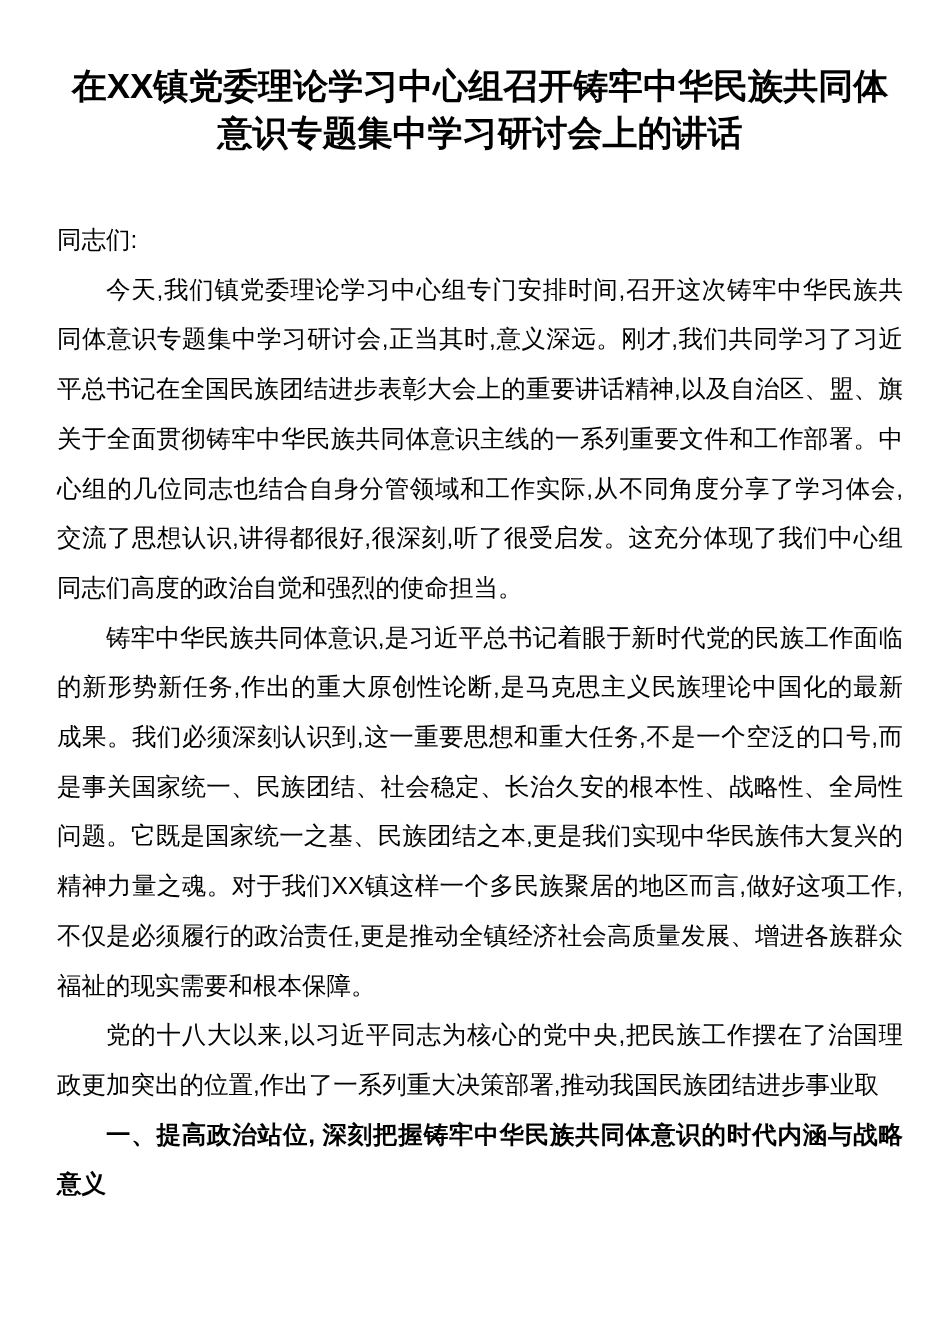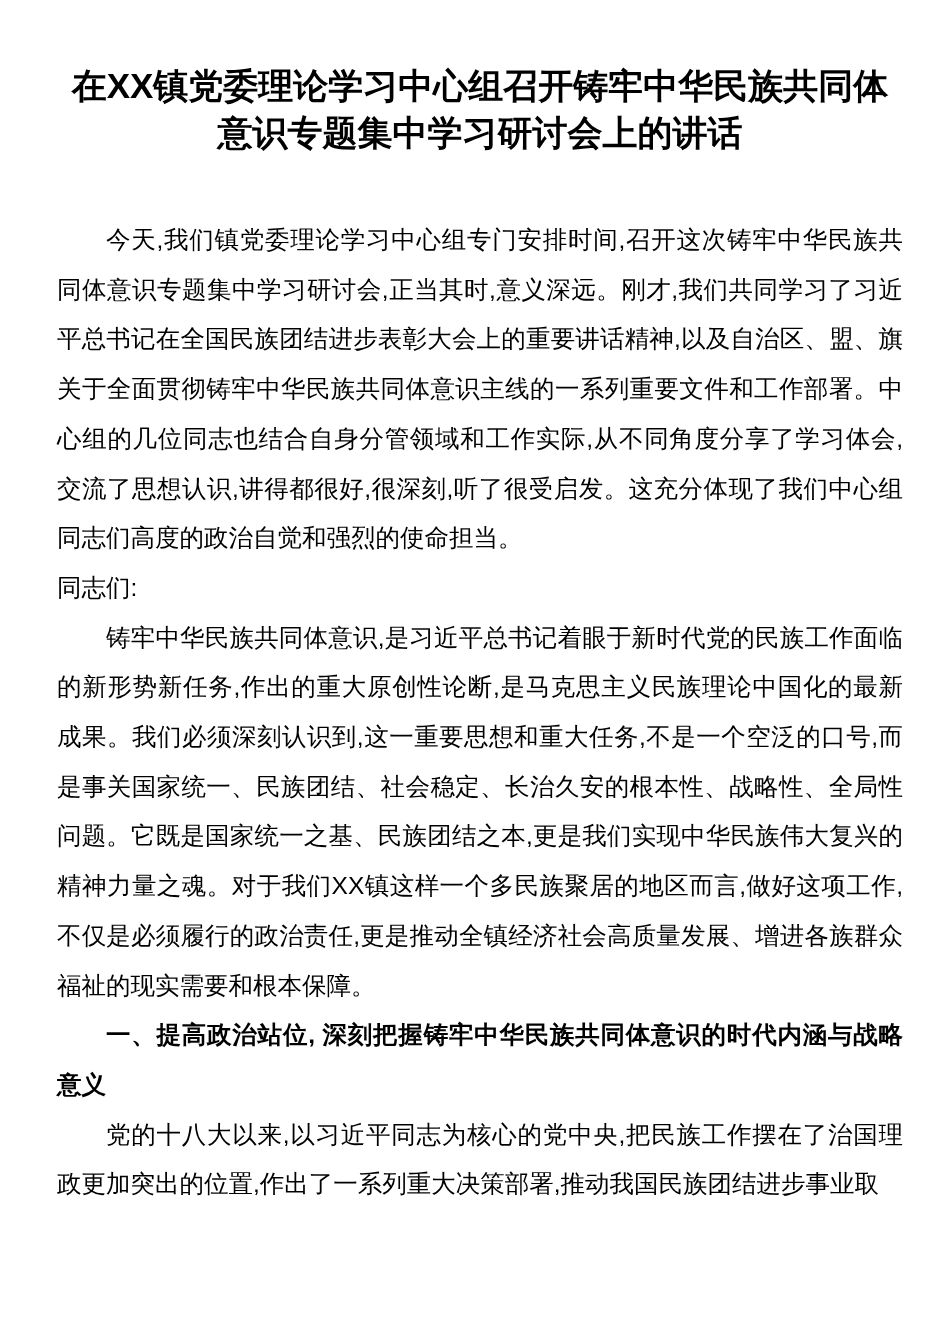--- a/index.html
+++ b/index.html
@@ -44,19 +44,19 @@
   .para.bold {
     font-weight: 700;
   }
 </style>
 </head>
 <body>
 
 <div class="page">
   <h1 class="doc-title">在XX镇党委理论学习中心组召开铸牢中华民族共同体意识专题集中学习研讨会上的讲话</h1>
   <div class="doc-body">
+      <p class="para no-indent">同志们:</p>
       <p class="para">今天,我们镇党委理论学习中心组专门安排时间,召开这次铸牢中华民族共同体意识专题集中学习研讨会,正当其时,意义深远。刚才,我们共同学习了习近平总书记在全国民族团结进步表彰大会上的重要讲话精神,以及自治区、盟、旗关于全面贯彻铸牢中华民族共同体意识主线的一系列重要文件和工作部署。中心组的几位同志也结合自身分管领域和工作实际,从不同角度分享了学习体会,交流了思想认识,讲得都很好,很深刻,听了很受启发。这充分体现了我们中心组同志们高度的政治自觉和强烈的使命担当。</p>
-      <p class="para no-indent">同志们:</p>
       <p class="para">铸牢中华民族共同体意识,是习近平总书记着眼于新时代党的民族工作面临的新形势新任务,作出的重大原创性论断,是马克思主义民族理论中国化的最新成果。我们必须深刻认识到,这一重要思想和重大任务,不是一个空泛的口号,而是事关国家统一、民族团结、社会稳定、长治久安的根本性、战略性、全局性问题。它既是国家统一之基、民族团结之本,更是我们实现中华民族伟大复兴的精神力量之魂。对于我们XX镇这样一个多民族聚居的地区而言,做好这项工作,不仅是必须履行的政治责任,更是推动全镇经济社会高质量发展、增进各族群众福祉的现实需要和根本保障。</p>
+      <p class="para">党的十八大以来,以习近平同志为核心的党中央,把民族工作摆在了治国理政更加突出的位置,作出了一系列重大决策部署,推动我国民族团结进步事业取</p>
       <p class="para bold">一、提高政治站位, 深刻把握铸牢中华民族共同体意识的时代内涵与战略意义</p>
-      <p class="para">党的十八大以来,以习近平同志为核心的党中央,把民族工作摆在了治国理政更加突出的位置,作出了一系列重大决策部署,推动我国民族团结进步事业取</p>
     </div>
 </div>
 
 </body></html>

